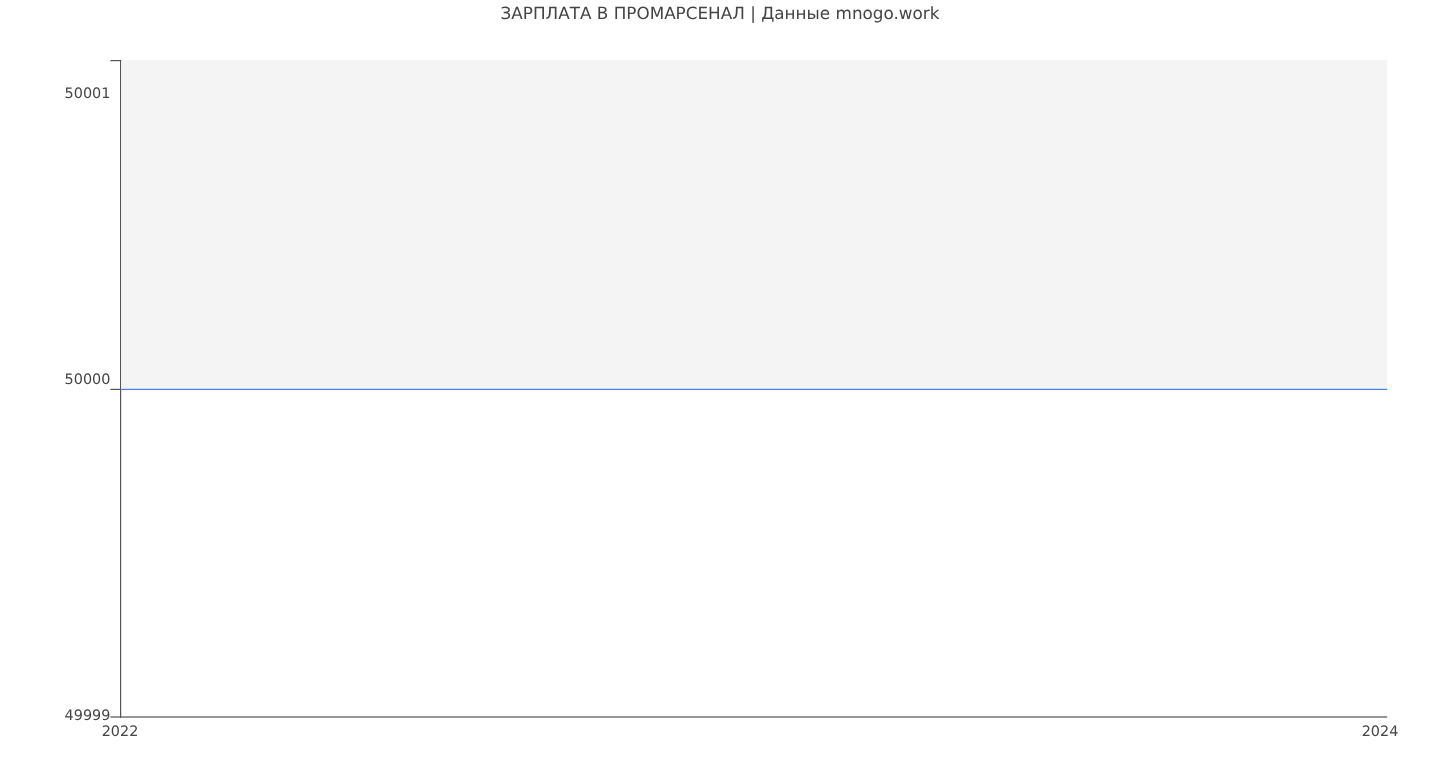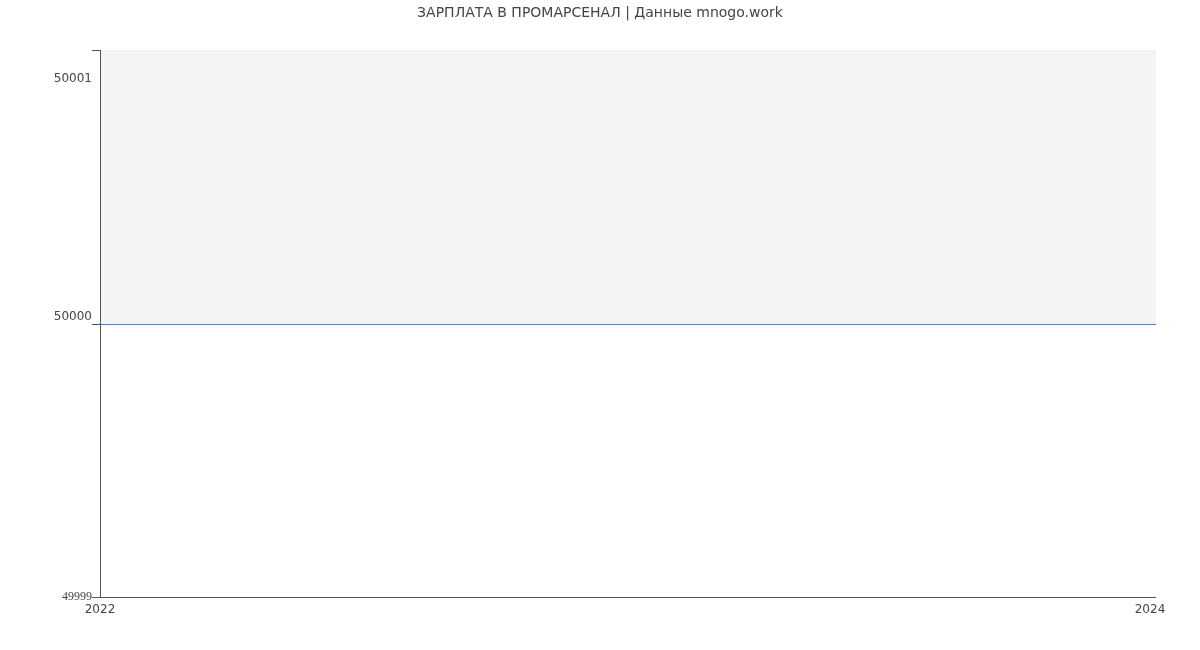--- a/index.html
+++ b/index.html
@@ -78,21 +78,21 @@
 </style>
 </head>
 <body>
 
 <div class="chart-wrap">
 
   <div class="title">ЗАРПЛАТА В ПРОМАРСЕНАЛ | Данные mnogo.work</div>
 
   <div class="ytick" style="top:50px;margin-top:28px;">50001</div>
   <div class="ytick" style="top:316px;">50000</div>
-  <div class="ytick" style="top:596px;font-family:Liberation Serif, serif;">49999</div>
+  <div class="ytick" style="top:596px;">49999</div>
 
   <div class="xtick" style="left:100px;">2022</div>
   <div class="xtick" style="left:1150px;text-align:right;">2024</div>
 
   <div class="plot-area">
     <div class="shade"></div>
 
     <div class="gridline" style="top:0;"></div>
     <div class="gridline" style="top:50%;"></div>
     <div class="gridline" style="top:100%;"></div>

